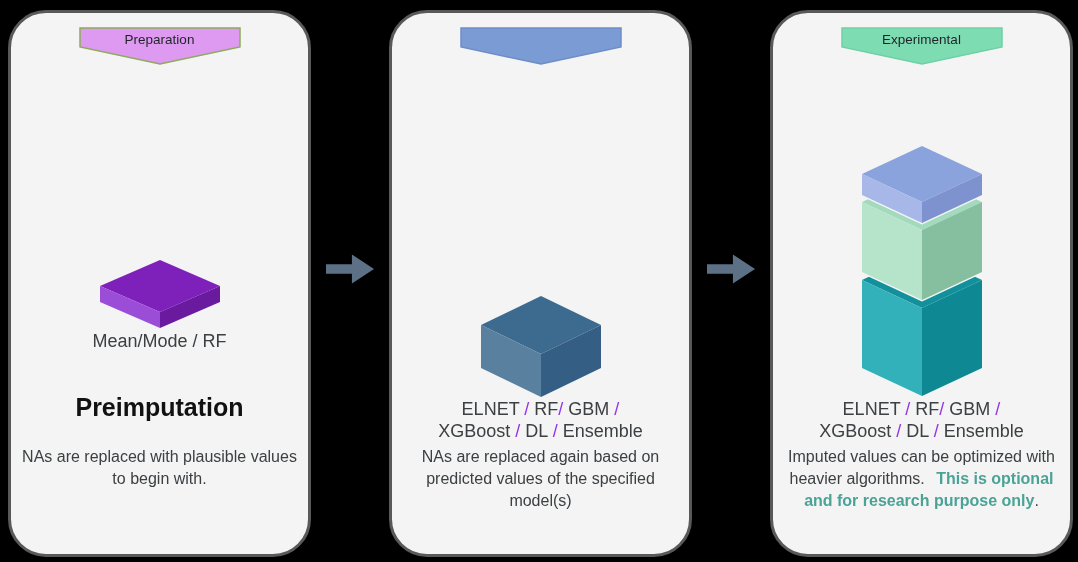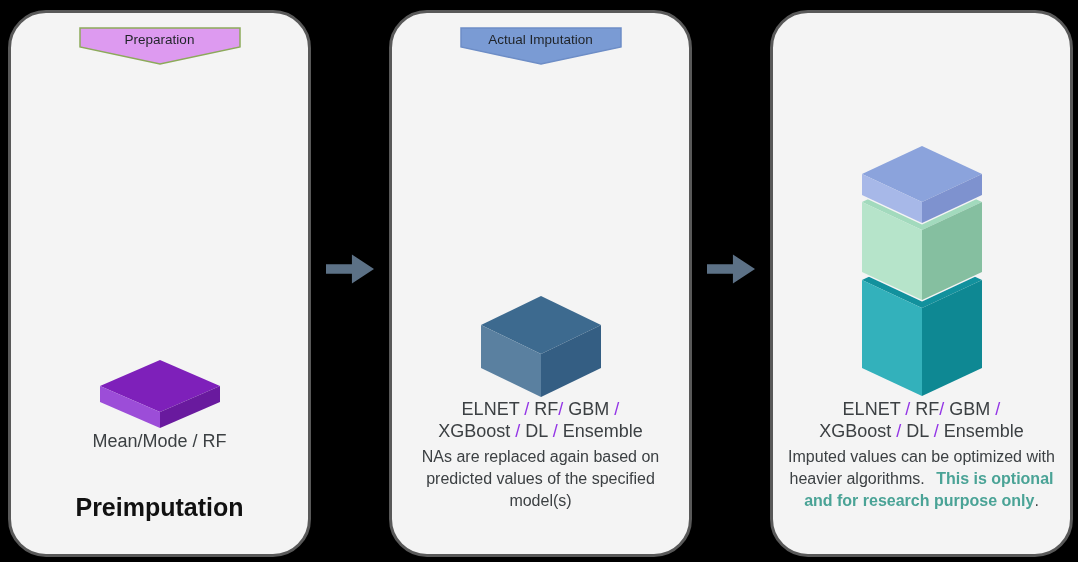--- a/index.html
+++ b/index.html
@@ -101,32 +101,32 @@
         <svg width="124" height="72" viewBox="0 0 124 72">
           <polygon points="62,2 122,28 62,54 2,28" fill="#7e20ba"></polygon>
           <polygon points="2,28 62,54 62,70 2,44" fill="#9c4dd8"></polygon>
           <polygon points="122,28 62,54 62,70 122,44" fill="#691a9e"></polygon>
         </svg>
       </div>
     <div class="models">
         <div><span>Mean/Mode / RF</span></div>
       </div>
     <div class="stage-title">Preimputation</div>
+    <div class="desc"><span>NAs are replaced with plausible values to begin with.</span></div>
   </div>
 
   <div class="arrow-zone">
     <div class="flow-arrow"></div>
   </div>
 
   <div class="card">
     <div class="banner">
       <svg class="banner-svg" width="162" height="38" viewBox="0 0 162 38">
         <polygon points="1,1 161,1 161,20 81,37 1,20" stroke-width="1.5" fill="#7a9bd4" stroke="#6d8dc6"></polygon>
       </svg>
-      <span class="banner-label">Actual Imputation</span>
     </div>
     <div class="spacer"></div>
     <div class="icon-wrap">
         <svg width="124" height="104" viewBox="0 0 124 104">
           <polygon points="62,2 122,31 62,60 2,31" fill="#3d6a8f"></polygon>
           <polygon points="2,31 62,60 62,103 2,74" fill="#5a80a0"></polygon>
           <polygon points="122,31 62,60 62,103 122,74" fill="#345e83"></polygon>
         </svg>
       </div>
     <div class="models">
@@ -134,20 +134,26 @@
         <div><span>XGBoost </span><span class="seg-accent">/</span><span> DL </span><span class="seg-accent">/</span><span> Ensemble</span></div>
       </div>
     <div class="desc"><span>NAs are replaced again based on predicted values of the specified model(s)</span></div>
   </div>
 
   <div class="arrow-zone">
     <div class="flow-arrow"></div>
   </div>
 
   <div class="card">
+    <div class="banner">
+      <svg class="banner-svg" width="162" height="38" viewBox="0 0 162 38">
+        <polygon points="1,1 161,1 161,20 81,37 1,20" stroke-width="1.5" fill="#7edcb2" stroke="#6fcfa5"></polygon>
+      </svg>
+      <span class="banner-label">Experimental</span>
+    </div>
     <div class="spacer"></div>
     <div class="icon-wrap">
         <svg width="124" height="252" viewBox="0 0 124 252">
           <polygon points="62,106 122,134 122,222 62,250 2,222 2,134" fill="#f4f4f4" stroke="#f4f4f4" stroke-width="3" stroke-linejoin="round"></polygon>
           <polygon points="62,106 122,134 62,162 2,134" fill="#12919d"></polygon>
           <polygon points="2,134 62,162 62,250 2,222" fill="#33b1bb"></polygon>
           <polygon points="122,134 62,162 62,250 122,222" fill="#0e8893"></polygon>
           <polygon points="62,28 122,56 122,126 62,154 2,126 2,56" fill="#f4f4f4" stroke="#f4f4f4" stroke-width="3" stroke-linejoin="round"></polygon>
           <polygon points="62,28 122,56 62,84 2,56" fill="#a2dabd"></polygon>
           <polygon points="2,56 62,84 62,154 2,126" fill="#b6e4ca"></polygon>

